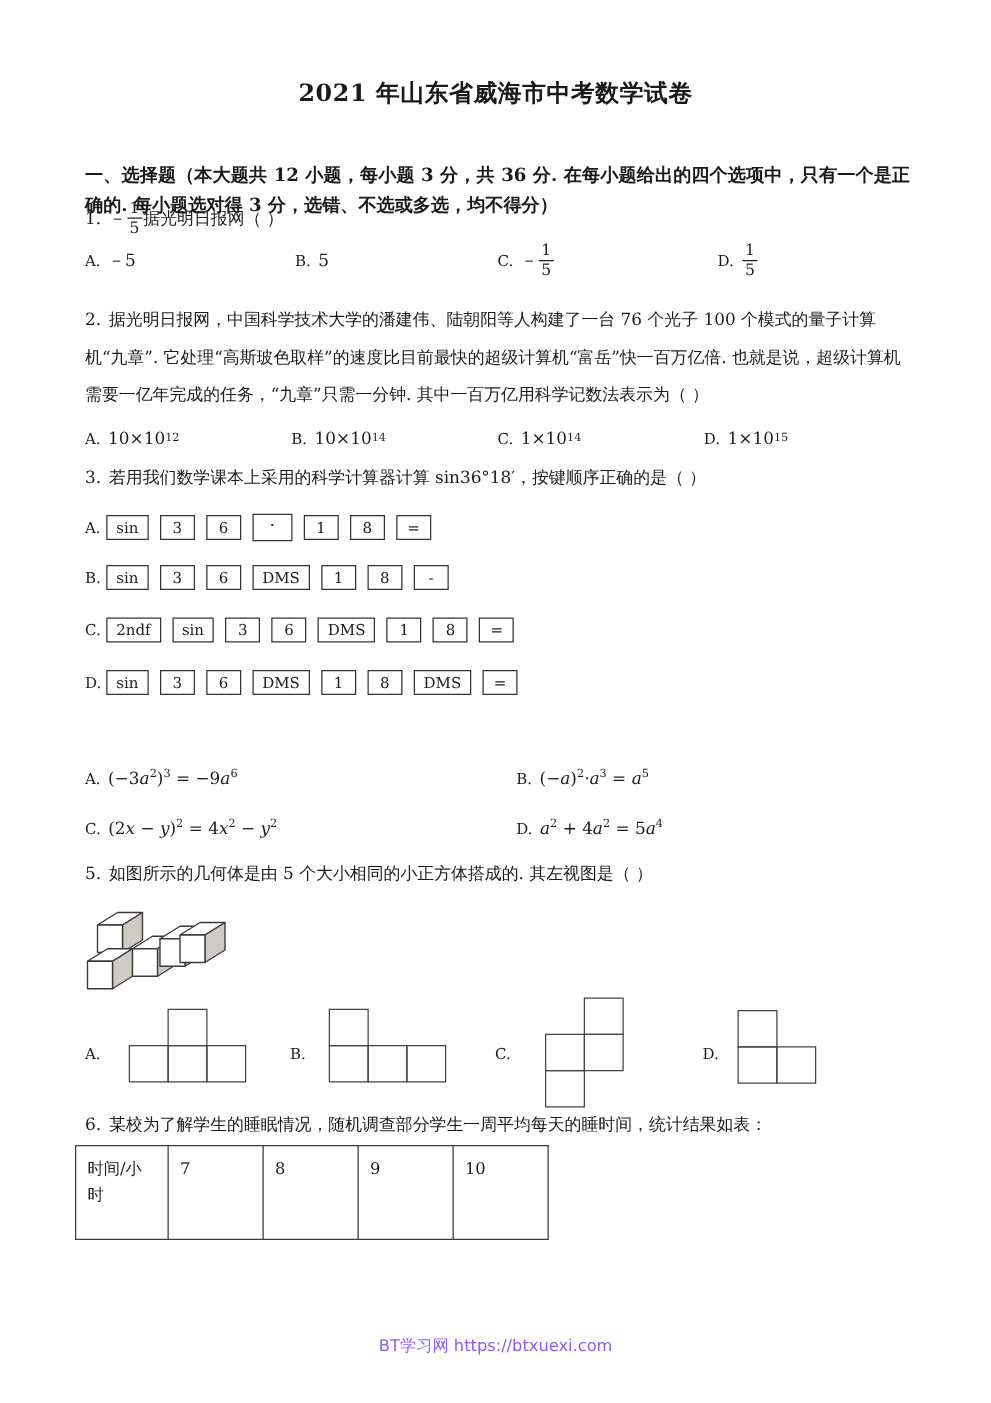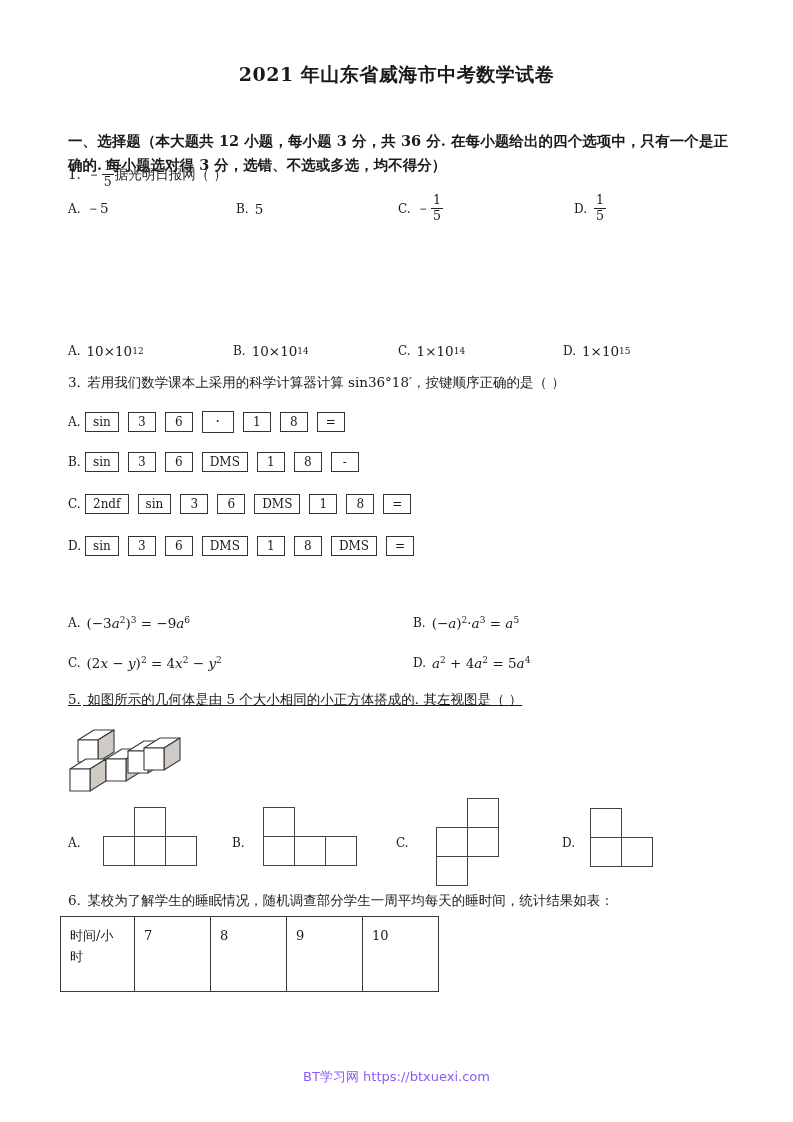--- a/index.html
+++ b/index.html
@@ -219,20 +219,26 @@
     </div>
     <div class="opt" style="left:506px;">
       <span class="lbl">D.</span>
       <span class="frac">
           <span class="num">1</span>
           <span class="den">5</span>
         </span>
     </div>
   </div>
 
+  <div class="q" style="top:241px; line-height:30px;">
+    <span class="q-stem">
+      <span class="qnum">2.</span>
+      <span>据光明日报网，中国科学技术大学的潘建伟、陆朝阳等人构建了一台 76 个光子 100 个模式的量子计算机“九章”. 它处理“高斯玻色取样”的速度比目前最快的超级计算机“富岳”快一百万亿倍. 也就是说，超级计算机需要一亿年完成的任务，“九章”只需一分钟. 其中一百万亿用科学记数法表示为（      ）</span>
+    </span>
+  </div>
 
   <div class="opt-row" style="top:340px;">
     <div class="opt" style="left:0px;">
       <span class="lbl">A.</span>
       <span>10×10</span>
         <sup>12</sup>
     </div>
     <div class="opt" style="left:165px;">
       <span class="lbl">B.</span>
       <span>10×10</span>
@@ -319,21 +325,21 @@
     <div class="opt" style="left:0px;">
       <span class="lbl">C.</span>
       <span>(2<span class="it">x</span> − <span class="it">y</span>)<sup>2</sup> = 4<span class="it">x</span><sup>2</sup> − <span class="it">y</span><sup>2</sup></span>
     </div>
     <div class="opt" style="left:345px;">
       <span class="lbl">D.</span>
       <span><span class="it">a</span><sup>2</sup> + 4<span class="it">a</span><sup>2</sup> = 5<span class="it">a</span><sup>4</sup></span>
     </div>
   </div>
 
-  <div class="q" style="top:688px;text-decoration:underline;">
+  <div class="q" style="top:688px;">
     <span class="q-stem">
       <span class="qnum">5.</span>
       <span>如图所示的几何体是由 5 个大小相同的小正方体搭成的. 其左视图是（      ）</span>
     </span>
   </div>
 
   <div class="solid-fig">
     <svg width="135" height="78" viewBox="0 0 135 78">
       <g stroke="#3a3a3a" stroke-width="1.1" fill="none" stroke-linejoin="round">
 

